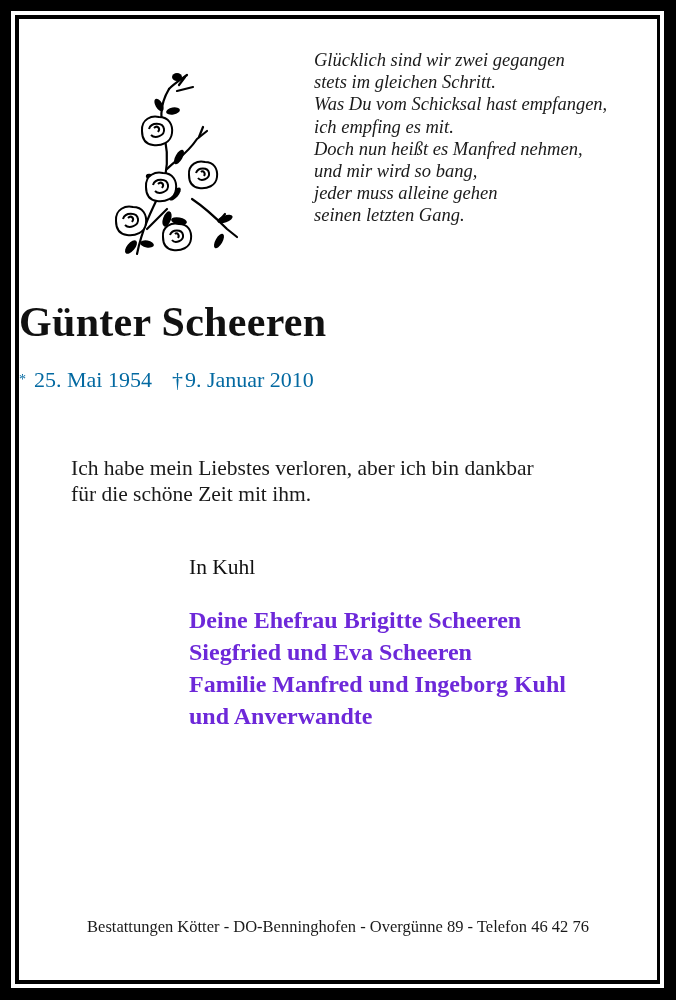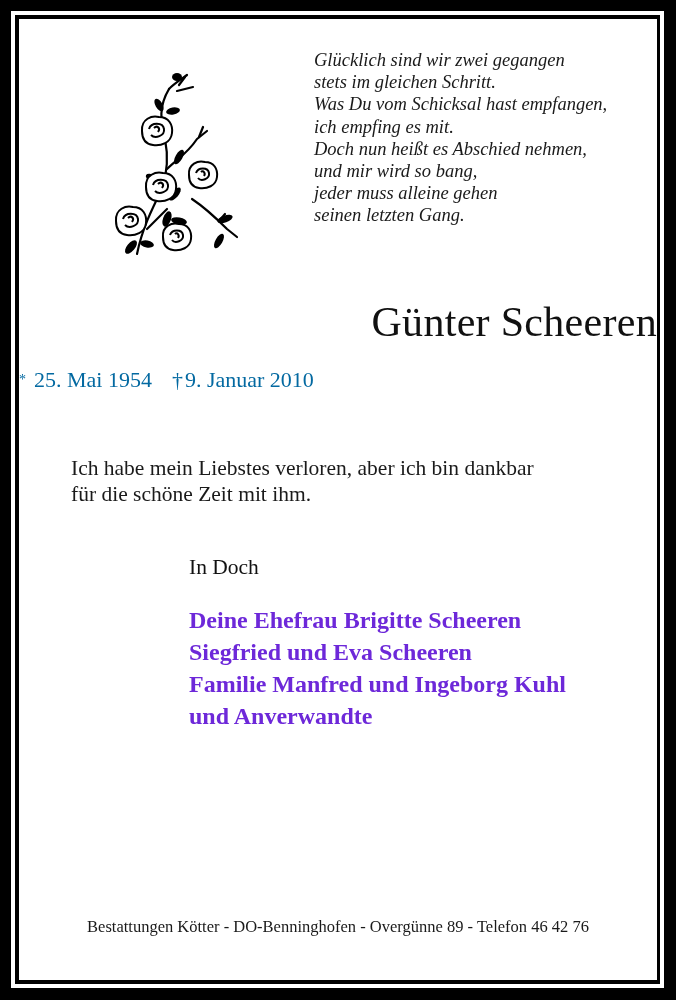--- a/index.html
+++ b/index.html
@@ -21,22 +21,22 @@
   }
   .roses {
     position: absolute; left: 88px; top: 50px; width: 140px; height: 190px;
   }
   .poem {
     position: absolute; left: 286px; top: 49px; width: 340px;
     font-style: italic; font-size: 18.5px; line-height: 22.2px; color: #1a1a1a;
   }
   .poem div { white-space: nowrap; margin-left: 28px; }
   .name {
-    position: absolute; left: 0; right: 0; top: 298px; text-align: right;
-    font-weight: normal; font-size: 42px; letter-spacing: 0.3px; color: #111;
+    position: absolute; left: 0; right: 0; top: 298px; text-align: left;
+    font-weight: bold; font-size: 42px; letter-spacing: 0.3px; color: #111;
   }
   .dates {
     position: absolute; left: 0; right: 0; top: 367px; text-align: left;
     font-size: 22px; color: #0369a1;
   }
   .dates .sym-star { font-size: 14px; vertical-align: 3px; margin-right: 8px; }
   .dates .sym-cross { margin-left: 20px; margin-right: 2px; }
   .para {
     position: absolute; left: 71px; width: 560px;
     font-size: 21.5px; line-height: 26px; color: #1a1a1a;
@@ -115,38 +115,38 @@
         <path d="M-2 -3 C0 -5, 3 -2, 1 1"></path>
       </g>
     </g>
   </svg>
 
   <div class="poem" style="left:267px; top:30px;">
     <div>Glücklich sind wir zwei gegangen</div>
     <div>stets im gleichen Schritt.</div>
     <div>Was Du vom Schicksal hast empfangen,</div>
     <div>ich empfing es mit.</div>
-    <div>Doch nun heißt es Abschied nehmen,</div>
+    <div>Doch nun heißt es Manfred nehmen,</div>
     <div>und mir wird so bang,</div>
     <div>jeder muss alleine gehen</div>
     <div>seinen letzten Gang.</div>
   </div>
 
   <div class="name" style="top:279px;">Günter Scheeren</div>
 
   <div class="dates" style="top:348px;">
     <span class="sym-star">*</span><span>25. Mai 1954</span><span class="sym-cross">†</span><span>9. Januar 2010</span>
   </div>
 
   <div class="para" style="left:52px; top:436px;">
     <div>Ich habe mein Liebstes verloren, aber ich bin dankbar</div>
     <div>für die schöne Zeit mit ihm.</div>
   </div>
 
-  <div class="inliebe" style="left:170px; top:536px;">In Doch</div>
+  <div class="inliebe" style="left:170px; top:536px;">In Kuhl</div>
 
   <div class="family" style="left:170px; top:585px;">
     <div>Deine Ehefrau Brigitte Scheeren</div>
     <div>Siegfried und Eva Scheeren</div>
     <div>Familie Manfred und Ingeborg Kuhl</div>
     <div>und Anverwandte</div>
   </div>
 
 
 

